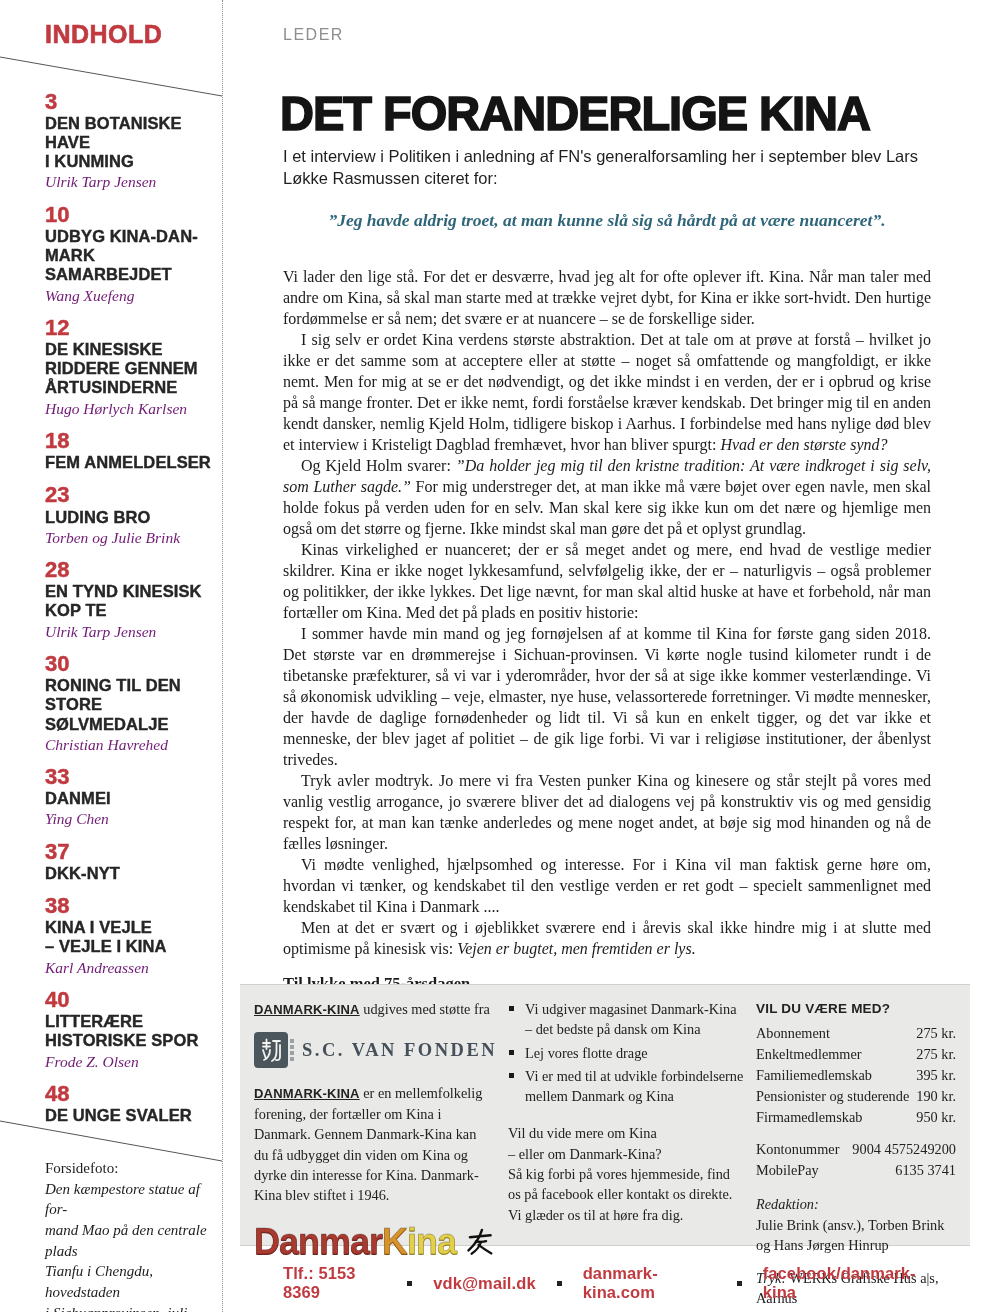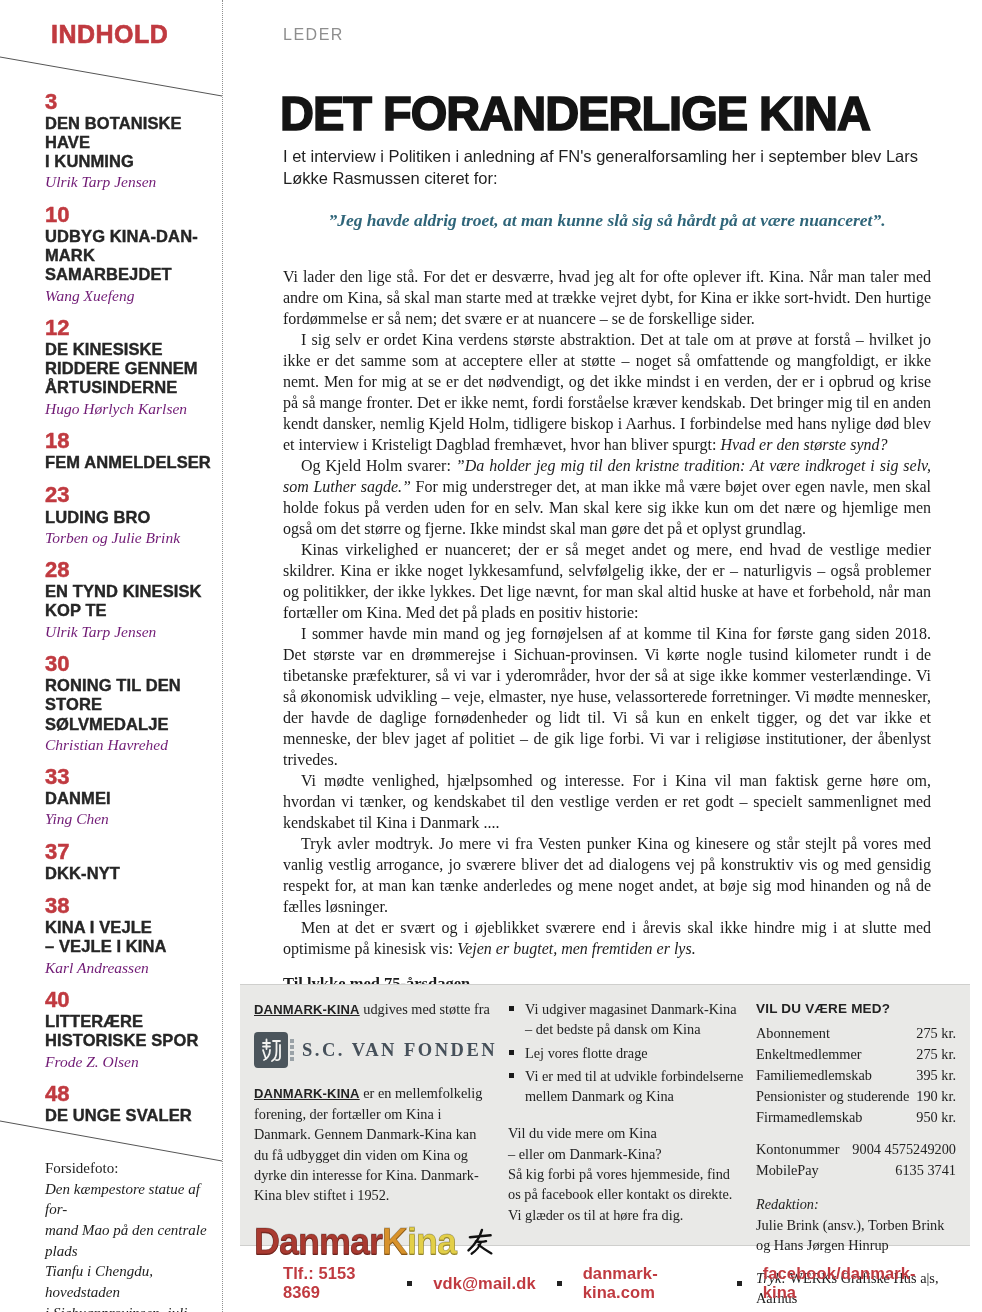--- a/index.html
+++ b/index.html
@@ -5,21 +5,21 @@
   * { margin:0; padding:0; box-sizing:border-box; }
   html,body { background:#fff; }
   .page {
     position:relative; width:982px; height:1312px; background:#ffffff;
     overflow:hidden; font-family:"Liberation Serif", serif; color:#1c1c1c;
   }
   
   .v-divider { position:absolute; left:222px; top:0; height:1312px; border-left:1px dotted #8f8f8f; }
   .diag-svg { position:absolute; left:0; top:0; width:982px; height:1312px; pointer-events:none; }
   .indhold {
-    position:absolute; left:51px; top:20px;
+    position:absolute; left:45px; top:20px;
     font-family:"Liberation Sans", sans-serif; font-weight:bold;
     font-size:25px; letter-spacing:0.5px; -webkit-text-stroke:0.6px currentColor;
   }
   .toc { position:absolute; left:45px; top:90px; width:168px; }
   .toc-item { margin-bottom:11px; }
   .toc-num {
     display:block; font-family:"Liberation Sans", sans-serif; font-weight:bold;
     font-size:22px; line-height:1.05; margin-bottom:1px; -webkit-text-stroke:0.5px currentColor;
   }
   .toc-title {
@@ -195,22 +195,22 @@
   <div class="intro">I et interview i Politiken i anledning af FN's generalforsamling her i september blev Lars Løkke Rasmussen citeret for:</div>
   <div class="pull-quote" style="color:#2f6579;">”Jeg havde aldrig troet, at man kunne slå sig så hårdt på at være nuanceret”.</div>
 
   <div class="article">
     <div id="body-paragraphs">
         <p class="body-p first"><span>Vi lader den lige stå. For det er desværre, hvad jeg alt for ofte oplever ift. Kina. Når man taler med andre om Kina, så skal man starte med at trække vejret dybt, for Kina er ikke sort-hvidt. Den hurtige fordømmelse er så nem; det svære er at nuancere – se de forskellige sider.</span></p>
         <p class="body-p"><span>I sig selv er ordet Kina verdens største abstraktion. Det at tale om at prøve at forstå – hvilket jo ikke er det samme som at acceptere eller at støtte – noget så omfattende og mangfoldigt, er ikke nemt. Men for mig at se er det nødvendigt, og det ikke mindst i en verden, der er i opbrud og krise på så mange fronter. Det er ikke nemt, fordi forståelse kræver kendskab. Det bringer mig til en anden kendt dansker, nemlig Kjeld Holm, tidligere biskop i Aarhus. I forbindelse med hans nylige død blev et interview i Kristeligt Dagblad fremhævet, hvor han bliver spurgt: </span><span class="it">Hvad er den største synd?</span></p>
         <p class="body-p"><span>Og Kjeld Holm svarer: </span><span class="it">”Da holder jeg mig til den kristne tradition: At være indkroget i sig selv, som Luther sagde.”</span><span> For mig understreger det, at man ikke må være bøjet over egen navle, men skal holde fokus på verden uden for en selv. Man skal kere sig ikke kun om det nære og hjemlige men også om det større og fjerne. Ikke mindst skal man gøre det på et oplyst grundlag.</span></p>
         <p class="body-p"><span>Kinas virkelighed er nuanceret; der er så meget andet og mere, end hvad de vestlige medier skildrer. Kina er ikke noget lykkesamfund, selvfølgelig ikke, der er – naturligvis – også problemer og politikker, der ikke lykkes. Det lige nævnt, for man skal altid huske at have et forbehold, når man fortæller om Kina. Med det på plads en positiv historie:</span></p>
         <p class="body-p"><span>I sommer havde min mand og jeg fornøjelsen af at komme til Kina for første gang siden 2018. Det største var en drømmerejse i Sichuan-provinsen. Vi kørte nogle tusind kilometer rundt i de tibetanske præfekturer, så vi var i yderområder, hvor der så at sige ikke kommer vesterlændinge. Vi så økonomisk udvikling – veje, elmaster, nye huse, velassorterede forretninger. Vi mødte mennesker, der havde de daglige fornødenheder og lidt til. Vi så kun en enkelt tigger, og det var ikke et menneske, der blev jaget af politiet – de gik lige forbi. Vi var i religiøse institutioner, der åbenlyst trivedes.</span></p>
+        <p class="body-p"><span>Tryk avler modtryk. Jo mere vi fra Vesten punker Kina og kinesere og står stejlt på vores med vanlig vestlig arrogance, jo sværere bliver det ad dialogens vej på konstruktiv vis og med gensidig respekt for, at man kan tænke anderledes og mene noget andet, at bøje sig mod hinanden og nå de fælles løsninger.</span></p>
         <p class="body-p"><span>Vi mødte venlighed, hjælpsomhed og interesse. For i Kina vil man faktisk gerne høre om, hvordan vi tænker, og kendskabet til den vestlige verden er ret godt – specielt sammenlignet med kendskabet til Kina i Danmark ....</span></p>
-        <p class="body-p"><span>Tryk avler modtryk. Jo mere vi fra Vesten punker Kina og kinesere og står stejlt på vores med vanlig vestlig arrogance, jo sværere bliver det ad dialogens vej på konstruktiv vis og med gensidig respekt for, at man kan tænke anderledes og mene noget andet, at bøje sig mod hinanden og nå de fælles løsninger.</span></p>
         <p class="body-p"><span>Men at det er svært og i øjeblikket sværere end i årevis skal ikke hindre mig i at slutte med optimisme på kinesisk vis: </span><span class="it">Vejen er bugtet, men fremtiden er lys.</span></p>
       </div>
     <div class="closing">Til lykke med 75-årsdagen.</div>
     <div class="signature">Julie Brink</div>
   </div>
 
   <div class="colophon">
     <div class="col col1">
       <div>
         <span class="bold-sans">DANMARK-KINA</span><span> udgives med støtte fra</span>
@@ -226,21 +226,21 @@
         </span>
         <span class="seal-side">
             <i></i>
             <i></i>
             <i></i>
             <i></i>
           </span>
         <span class="fund-name">S.C. VAN FONDEN</span>
       </div>
       <div class="about">
-        <span class="bold-sans">DANMARK-KINA</span><span> er en mellemfolkelig forening, der fortæller om Kina i Danmark. Gennem Danmark-Kina kan du få udbygget din viden om Kina og dyrke din interesse for Kina. Danmark-Kina blev stiftet i 1952.</span>
+        <span class="bold-sans">DANMARK-KINA</span><span> er en mellemfolkelig forening, der fortæller om Kina i Danmark. Gennem Danmark-Kina kan du få udbygget din viden om Kina og dyrke din interesse for Kina. Danmark-Kina blev stiftet i 1946.</span>
       </div>
       <div class="dk-logo">
         <span class="dk-word"><span class="dk-danmar">Danmar</span><span class="dk-k">K</span><span class="dk-ina">ina</span></span>
         <svg class="friend-svg" width="44" height="44" viewBox="0 0 100 100">
           <g stroke="#101010" fill="none" stroke-linecap="round">
             <path d="M14 33 L88 26" stroke-width="9"></path>
             <path d="M57 7 C51 28 33 58 9 80" stroke-width="9"></path>
             <path d="M35 48 C52 51 63 50 72 47" stroke-width="8"></path>
             <path d="M54 50 C49 65 35 82 20 92" stroke-width="8"></path>
             <path d="M45 60 C59 71 76 82 91 91" stroke-width="8"></path>

